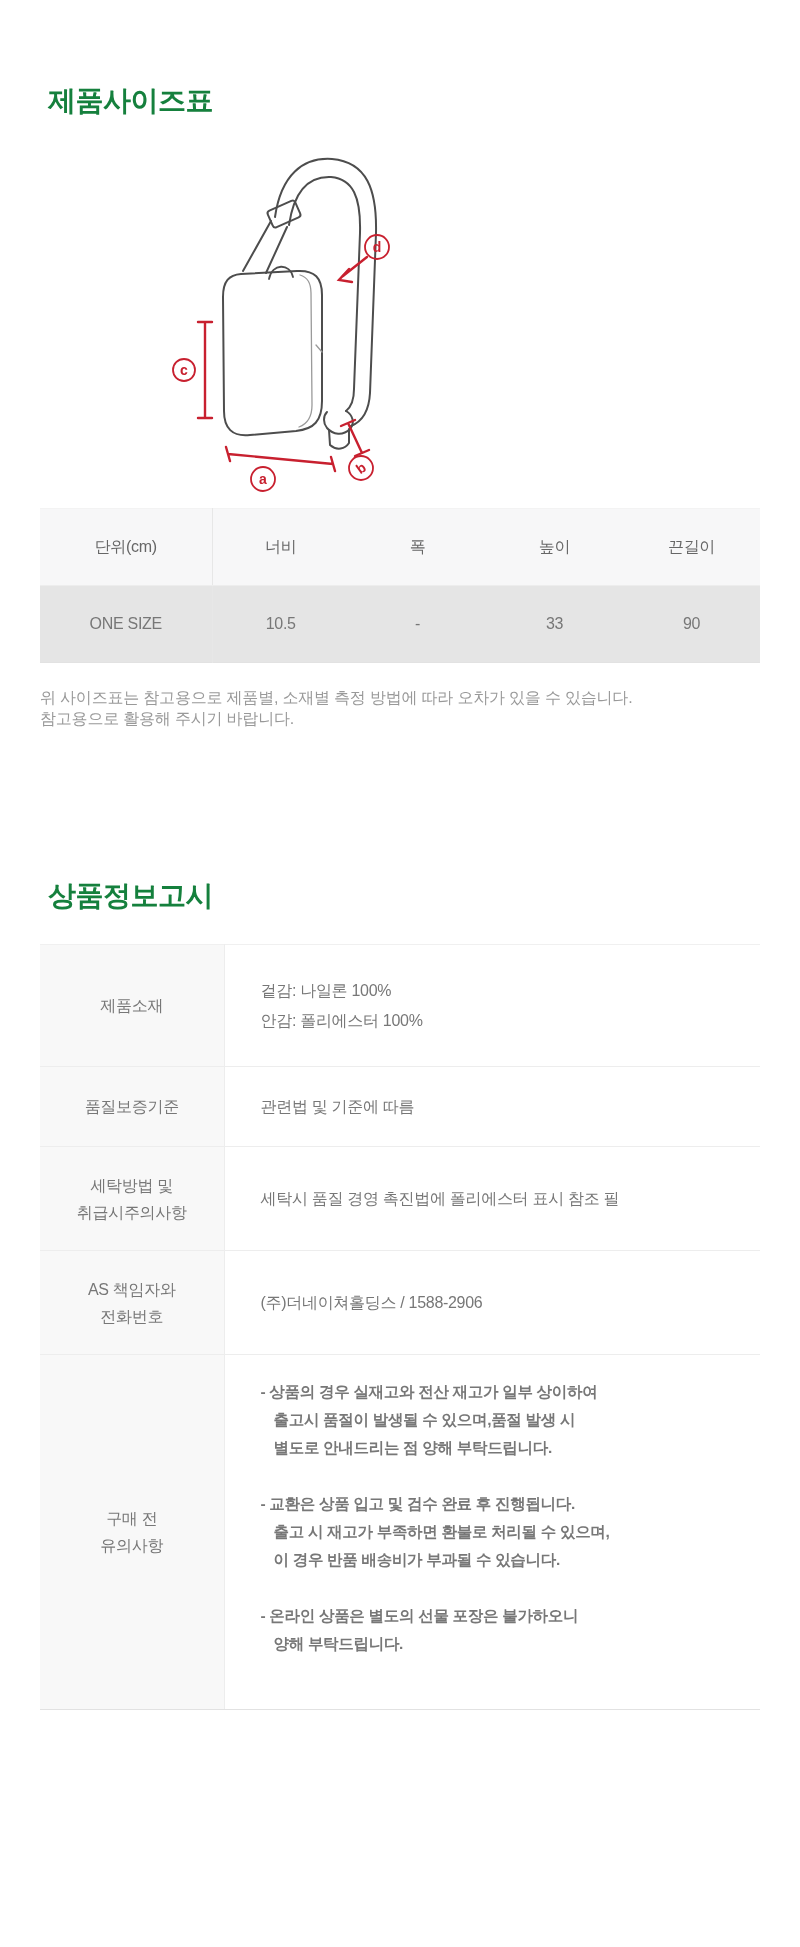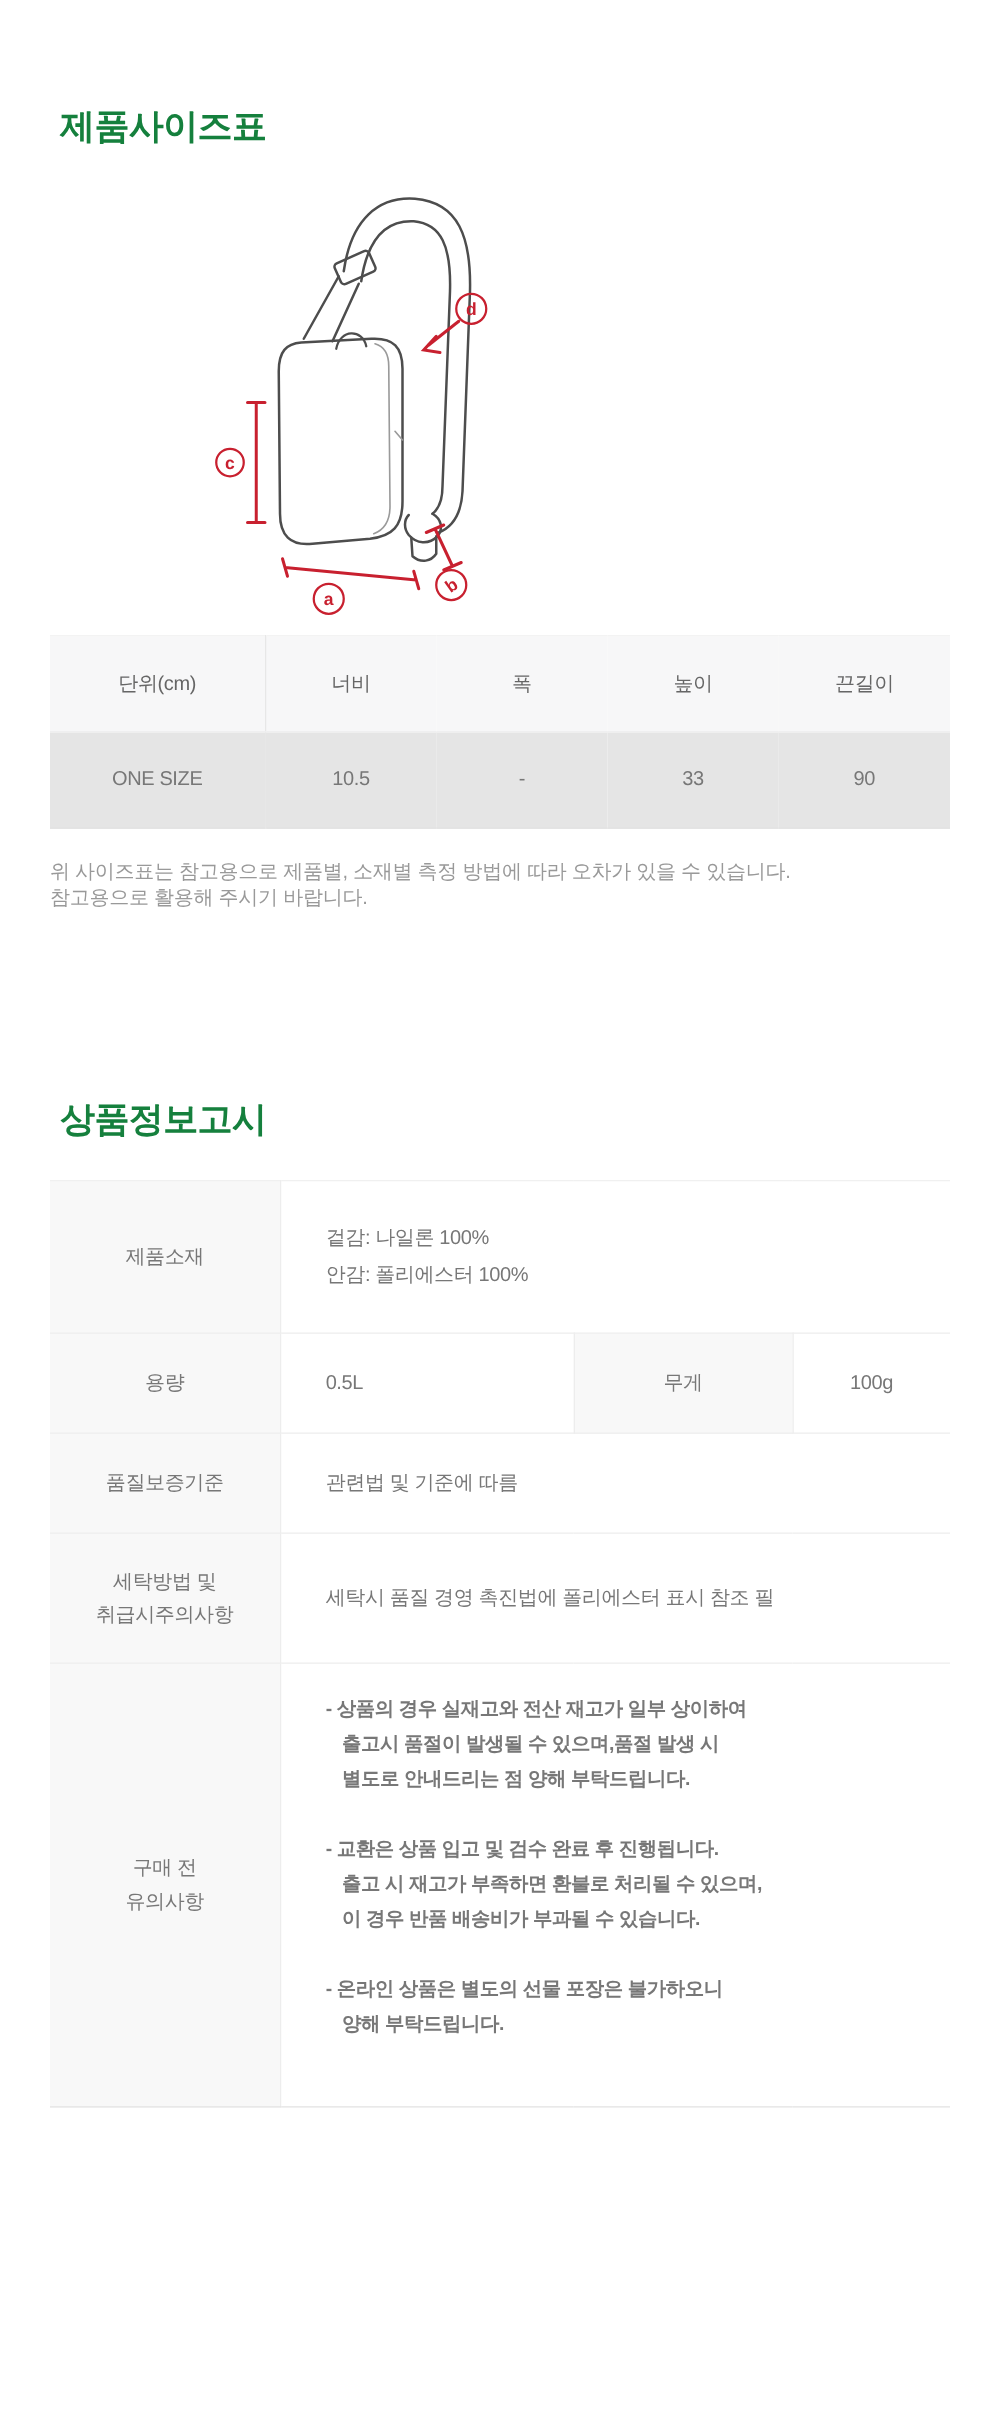--- a/index.html
+++ b/index.html
@@ -145,35 +145,36 @@
     </colgroup>
   <tbody>
     <tr class="r-mat">
       <td class="lab">제품소재</td>
       <td class="val" colspan="3">
         <div>겉감: 나일론 100%</div>
         <div>안감: 폴리에스터 100%</div>
       </td>
     </tr>
     <tr class="r-std">
-      <td class="lab">용량</td>
-      <td class="val">0.5L</td>
-      <td class="lab">무게</td>
-      <td class="val-c">100g</td>
-    </tr>
-    <tr class="r-std">
       <td class="lab">품질보증기준</td>
       <td class="val" colspan="3">관련법 및 기준에 따름</td>
     </tr>
     <tr class="r-wash">
       <td class="lab">
         <div>세탁방법 및</div>
         <div>취급시주의사항</div>
       </td>
       <td class="val" colspan="3">세탁시 품질 경영 촉진법에 폴리에스터 표시 참조 필</td>
+    </tr>
+    <tr class="r-as">
+      <td class="lab">
+        <div>AS 책임자와</div>
+        <div>전화번호</div>
+      </td>
+      <td class="val" colspan="3">(주)더네이쳐홀딩스 / 1588-2906</td>
     </tr>
     <tr class="r-buy">
       <td class="lab">
         <div>구매 전</div>
         <div>유의사항</div>
       </td>
       <td class="val" colspan="3">
         <div class="para">
           <div>- 상품의 경우 실재고와 전산 재고가 일부 상이하여</div>
           <div class="cont">출고시 품절이 발생될 수 있으며,품절 발생 시</div>

